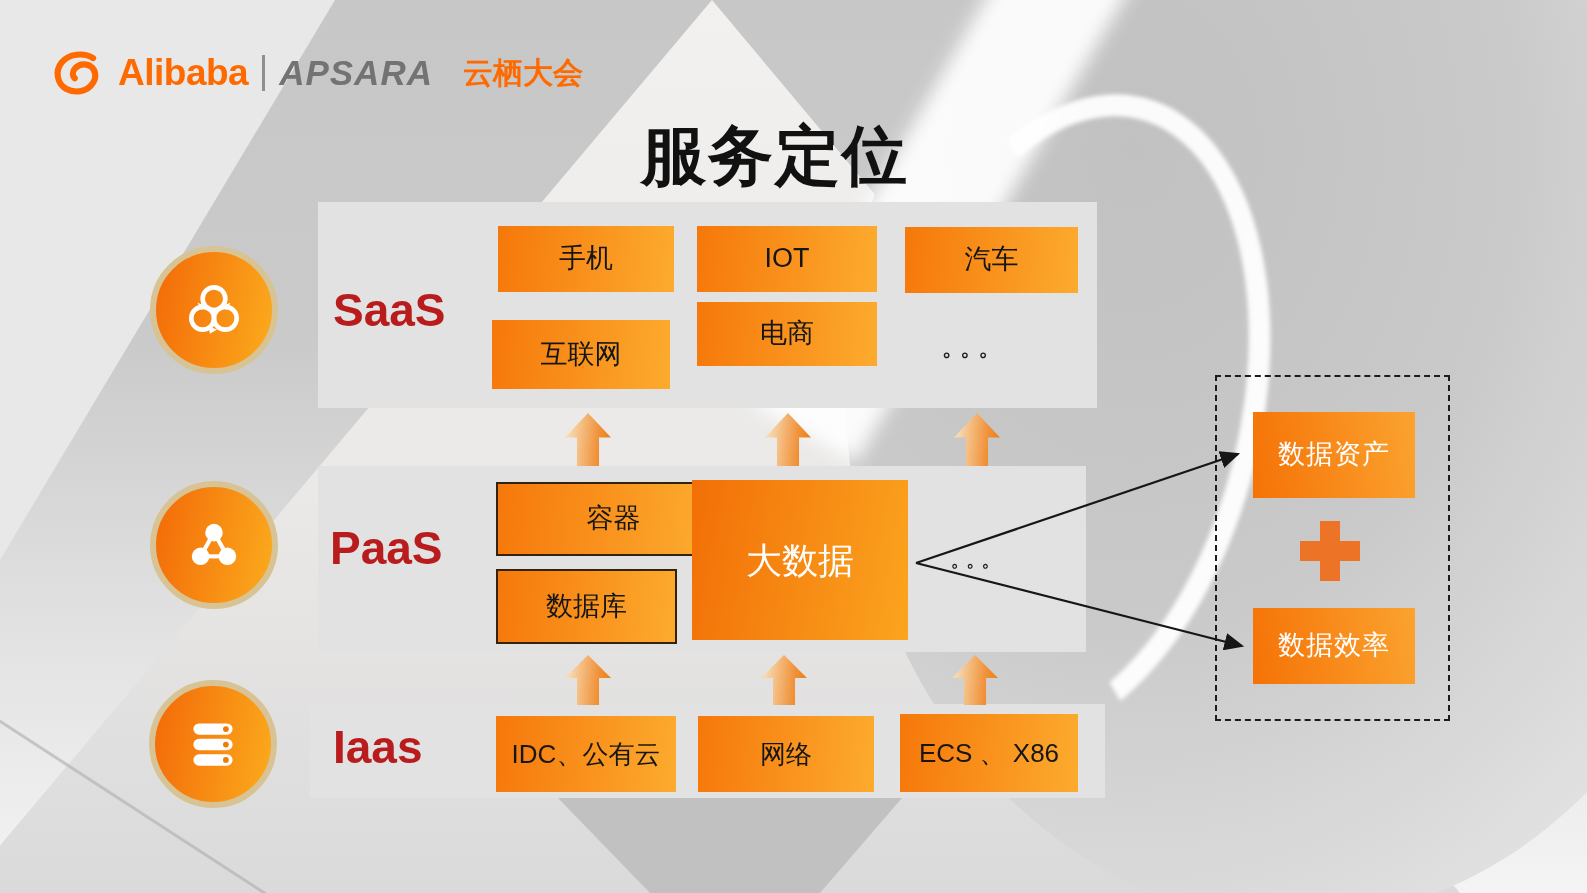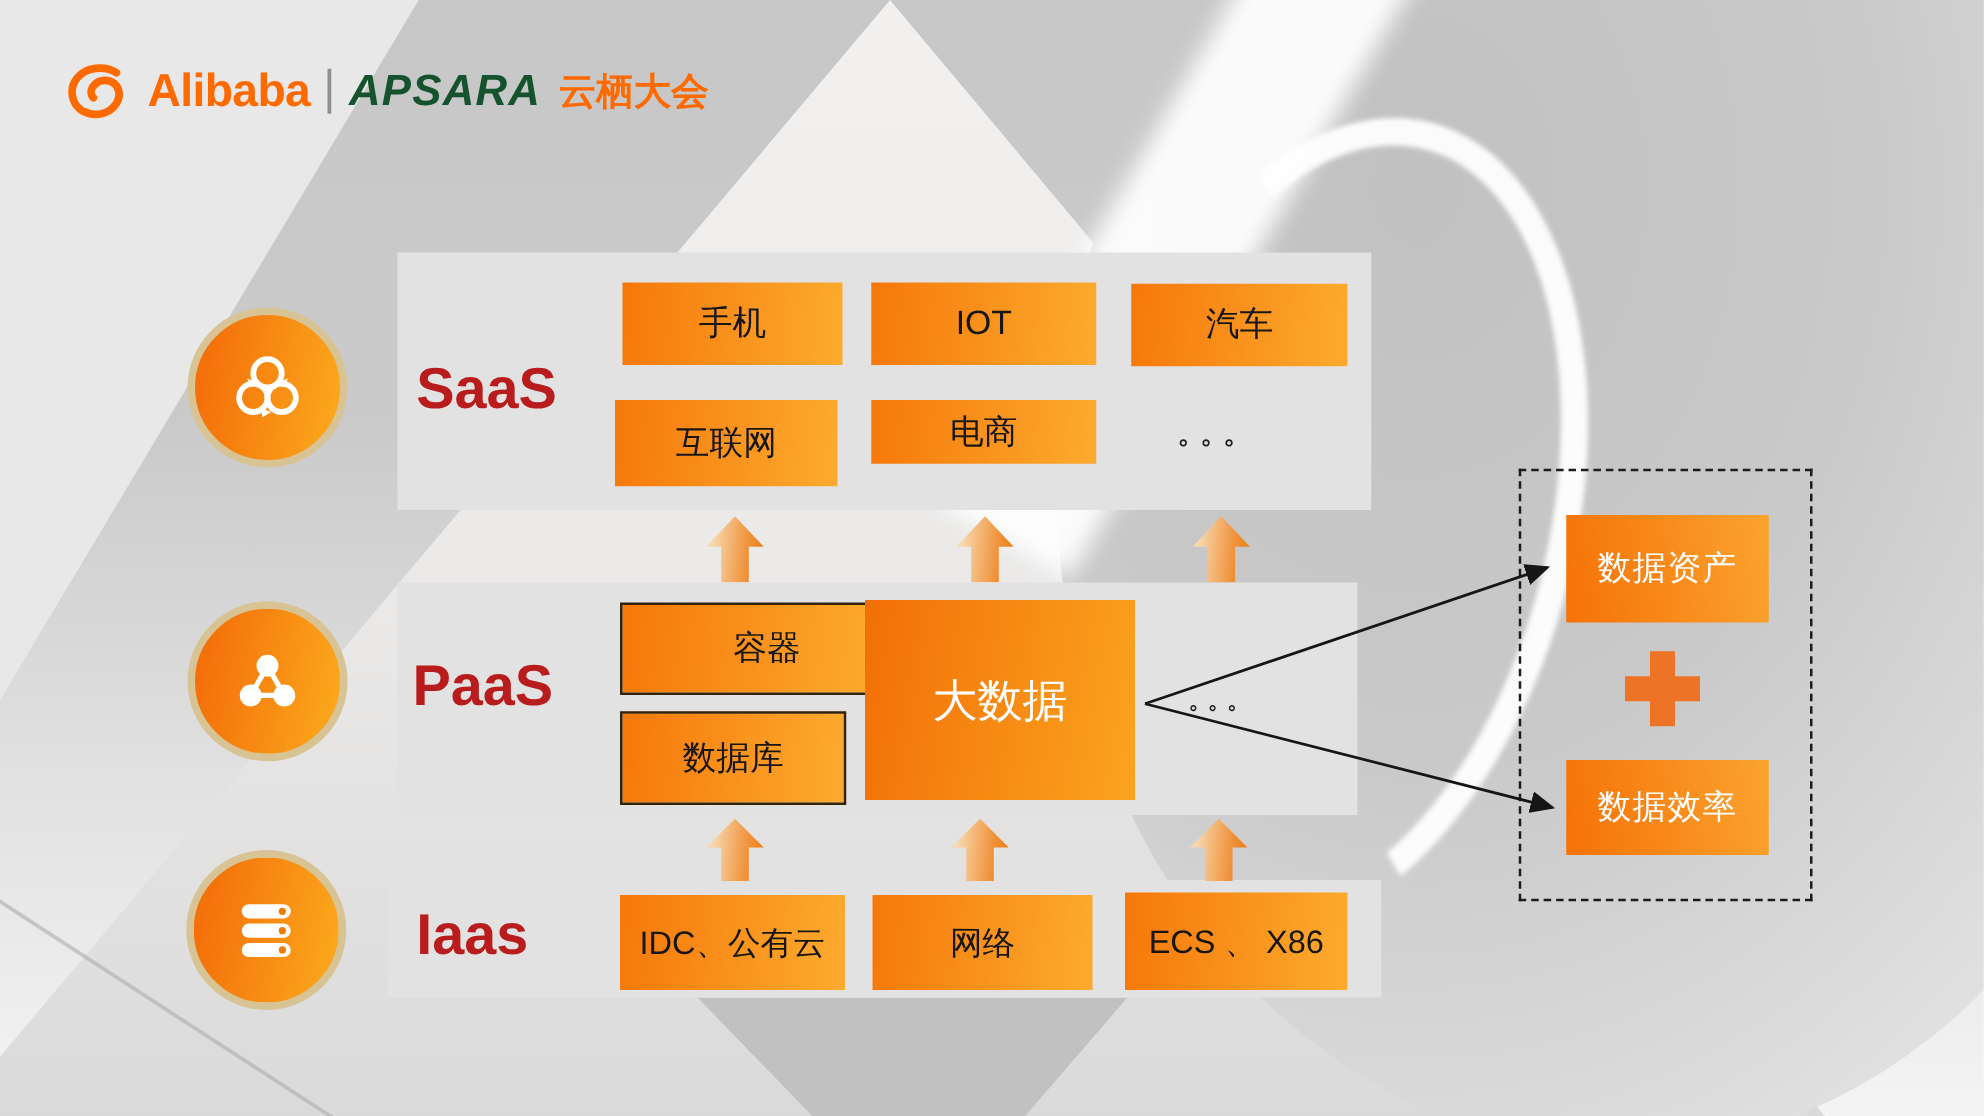--- a/index.html
+++ b/index.html
@@ -23,22 +23,22 @@
   .bg-line{position:absolute;left:-30px;top:700px;width:400px;height:3px;background:#b0b0b0;
     transform:rotate(33deg);transform-origin:left top;opacity:.65;z-index:6;}
 
   
   .z{position:absolute;z-index:10;}
 
   .logo{left:52px;top:50px;display:flex;align-items:center;gap:10px;}
   .logo .amark{width:56px;height:46px;}
   .logo .ali{font-size:37px;font-weight:800;color:#ff6a00;letter-spacing:-.5px;}
   .logo .div{width:3px;height:36px;background:#8f8f8f;margin:0 4px;}
-  .logo .aps{font-size:35px;font-weight:800;font-style:italic;color:#14532d;letter-spacing:1px;}
-  .logo .conf{font-size:30px;font-weight:700;color:#ff6a00;margin-left:4px;}
+  .logo .aps{font-size:35px;font-weight:800;font-style:italic;color:#737373;letter-spacing:1px;}
+  .logo .conf{font-size:30px;font-weight:700;color:#ff6a00;margin-left:20px;}
 
   .title{left:400px;top:112px;width:750px;text-align:center;font-size:65px;font-weight:900;color:#111111;letter-spacing:2px;}
 
   .band{background:#e3e2e2;}
   .band-saas{left:318px;top:202px;width:779px;height:206px;}
   .band-paas{left:318px;top:466px;width:768px;height:186px;}
   .band-iaas{left:310px;top:704px;width:795px;height:94px;}
 
   .layer-label{font-size:46px;font-weight:800;color:#b91c1c;z-index:11;}
   .label-saas{left:333px;top:283px;}
@@ -53,21 +53,21 @@
   .circle svg{width:66px;height:66px;}
 
   .obox{background:linear-gradient(95deg,#f6780a 0%,#fcab2e 100%);display:flex;align-items:center;justify-content:center;
     text-align:center;color:#161616;font-size:27px;line-height:1.25;}
   .obox.bordered{border:2px solid #33230a;}
   .obox.white{color:#ffffff;}
   .b-saas1{left:498px;top:226px;width:176px;height:66px;}
   .b-saas2{left:697px;top:226px;width:180px;height:66px;}
   .b-saas3{left:905px;top:227px;width:173px;height:66px;}
   .b-saas4{left:492px;top:320px;width:178px;height:69px;}
-  .b-saas5{left:697px;top:320px;width:180px;height:51px;}
+  .b-saas5{left:697px;top:302px;width:180px;height:64px;}
   .b-paas1{left:496px;top:482px;width:177px;height:70px;padding-left:27px;}
   .b-paas2{left:496px;top:569px;width:177px;height:71px;}
   .b-paas3{left:692px;top:480px;width:216px;height:160px;font-size:36px;font-weight:500;background:linear-gradient(100deg,#f26f07 0%,#fba41f 100%);}
   .b-iaas{font-size:26px;word-break:break-all;padding:2px 8px;box-sizing:border-box;}
   .b-iaas1{left:496px;top:716px;width:180px;height:76px;}
   .b-iaas2{left:698px;top:716px;width:176px;height:76px;}
   .b-iaas3{left:900px;top:714px;width:178px;height:78px;}
   .b-out1{left:1253px;top:412px;width:162px;height:86px;background:linear-gradient(80deg,#f57206 0%,#fba32f 100%);font-size:27px;letter-spacing:1px;}
   .b-out2{left:1253px;top:608px;width:162px;height:76px;background:linear-gradient(80deg,#f57206 0%,#fba32f 100%);font-size:27px;letter-spacing:1px;}
 
@@ -111,20 +111,21 @@
   <div class="z logo">
     <svg class="amark" viewBox="0 0 64 52">
       <path d="M 47 9 C 36 2 19 4 11 14 C 3 24 6 38 16 44 C 27 50 41 47 47 37 C 51 31 50 23 45 19 C 40 15 32 15 27 20 C 23 24 23 29 26 32" fill="none" stroke="#ff6a00" stroke-width="7" stroke-linecap="round"></path>
     </svg>
     <span class="ali">Alibaba</span>
     <span class="div"></span>
     <span class="aps">APSARA</span>
     <span class="conf">云栖大会</span>
   </div>
 
+  <div class="z title">服务定位</div>
 
   <div class="z band band-saas"></div>
   <div class="z band band-paas"></div>
   <div class="z band band-iaas"></div>
 
   <div class="z layer-label label-saas">SaaS</div>
   <div class="z layer-label label-paas">PaaS</div>
   <div class="z layer-label label-iaas">Iaas</div>
 
   <div class="z circle circle-saas">

